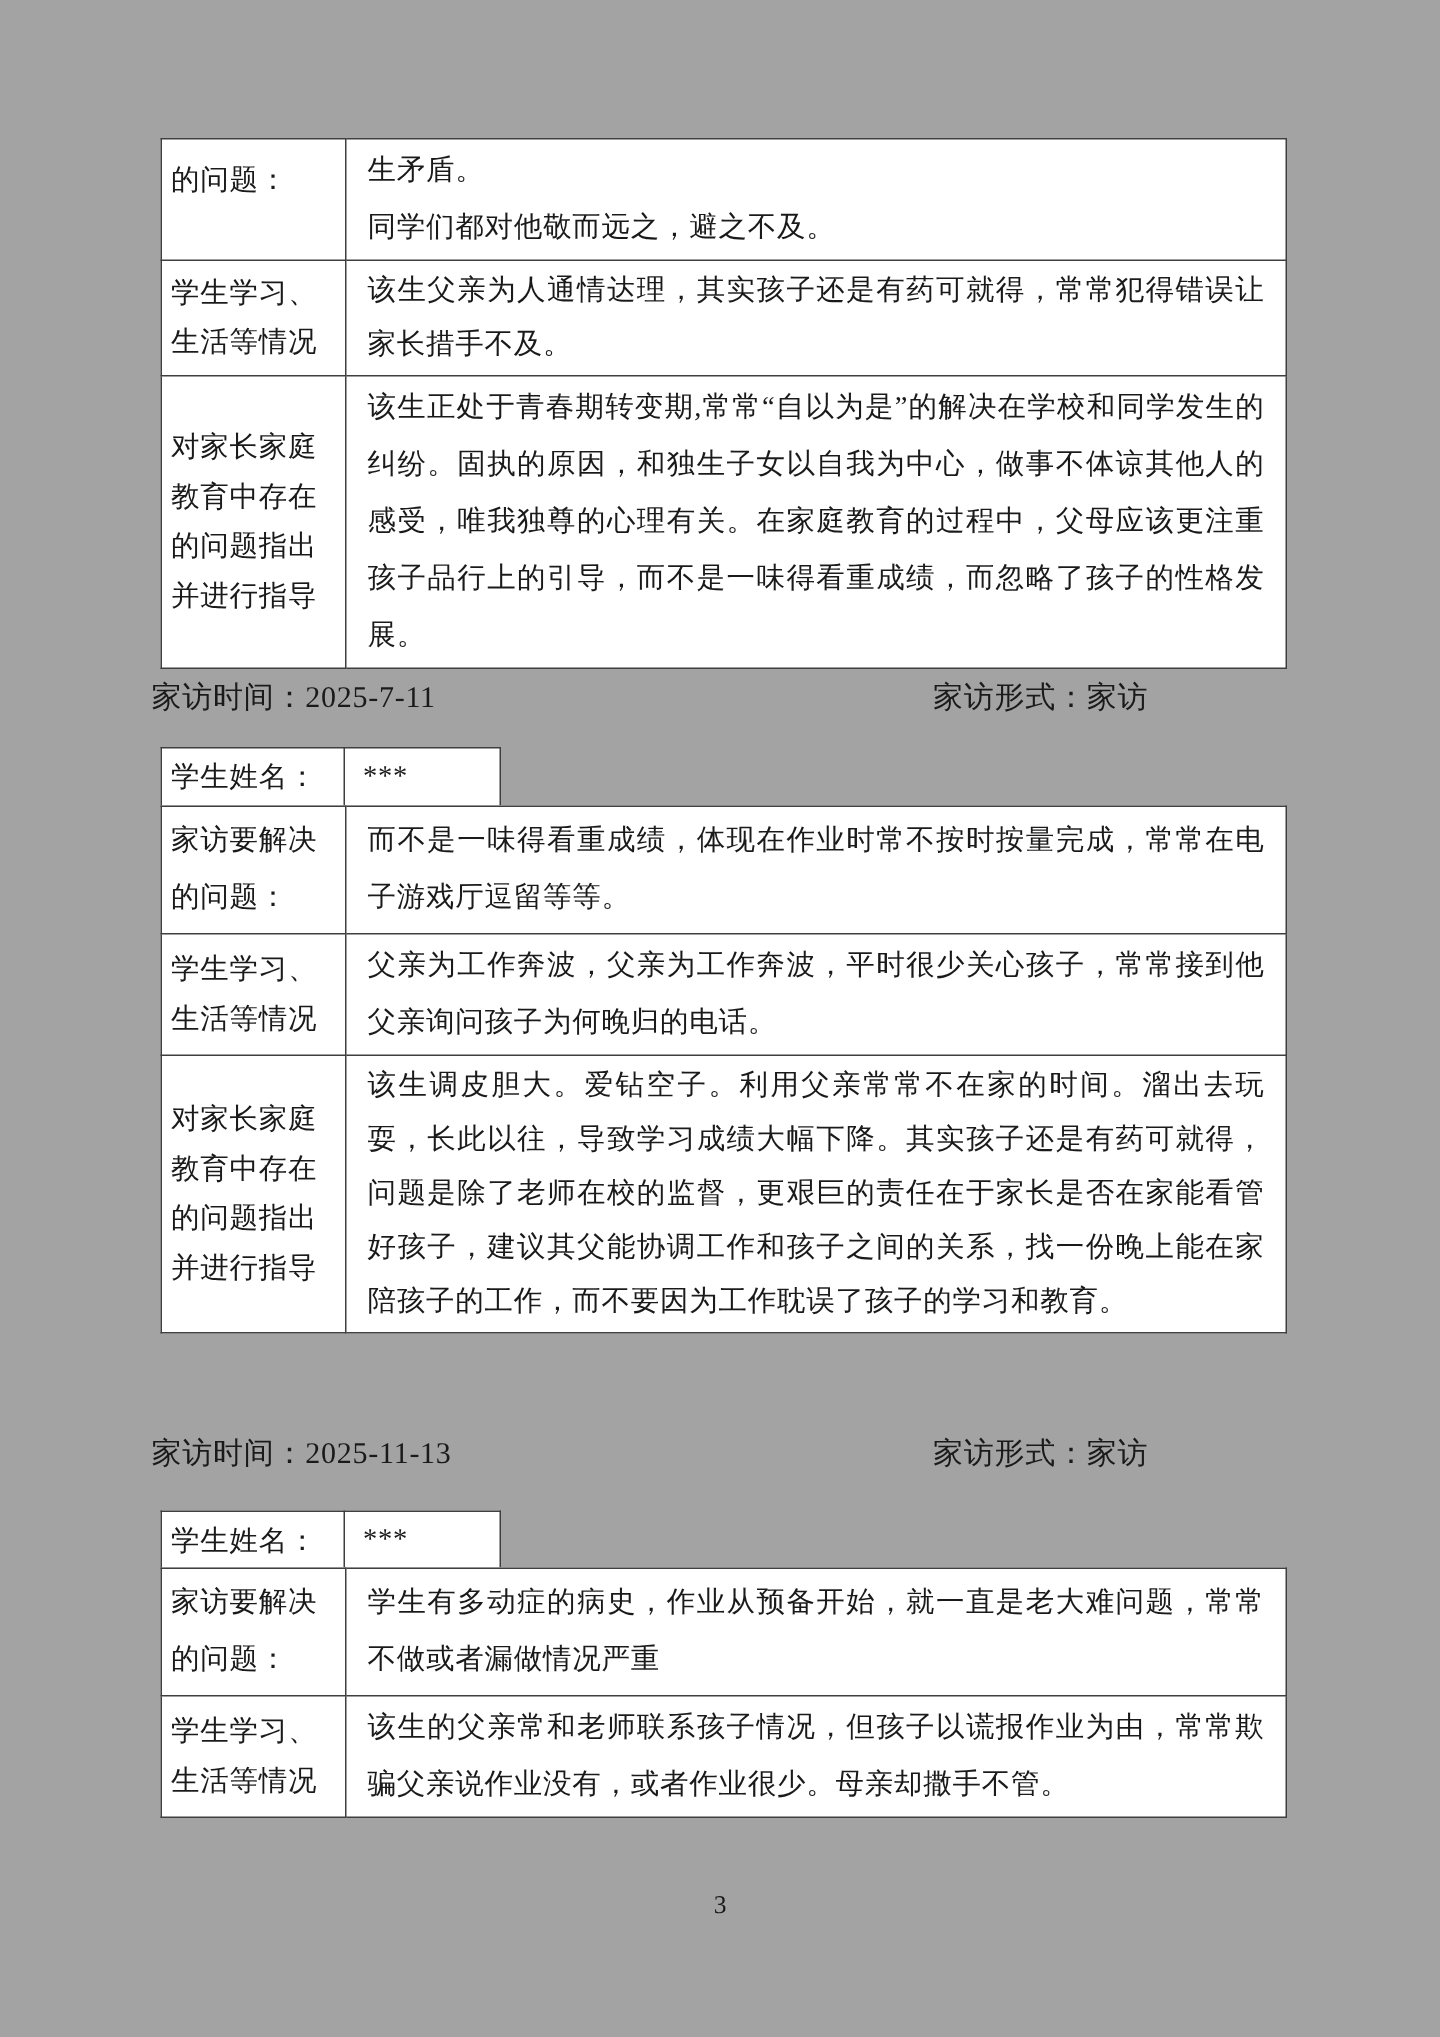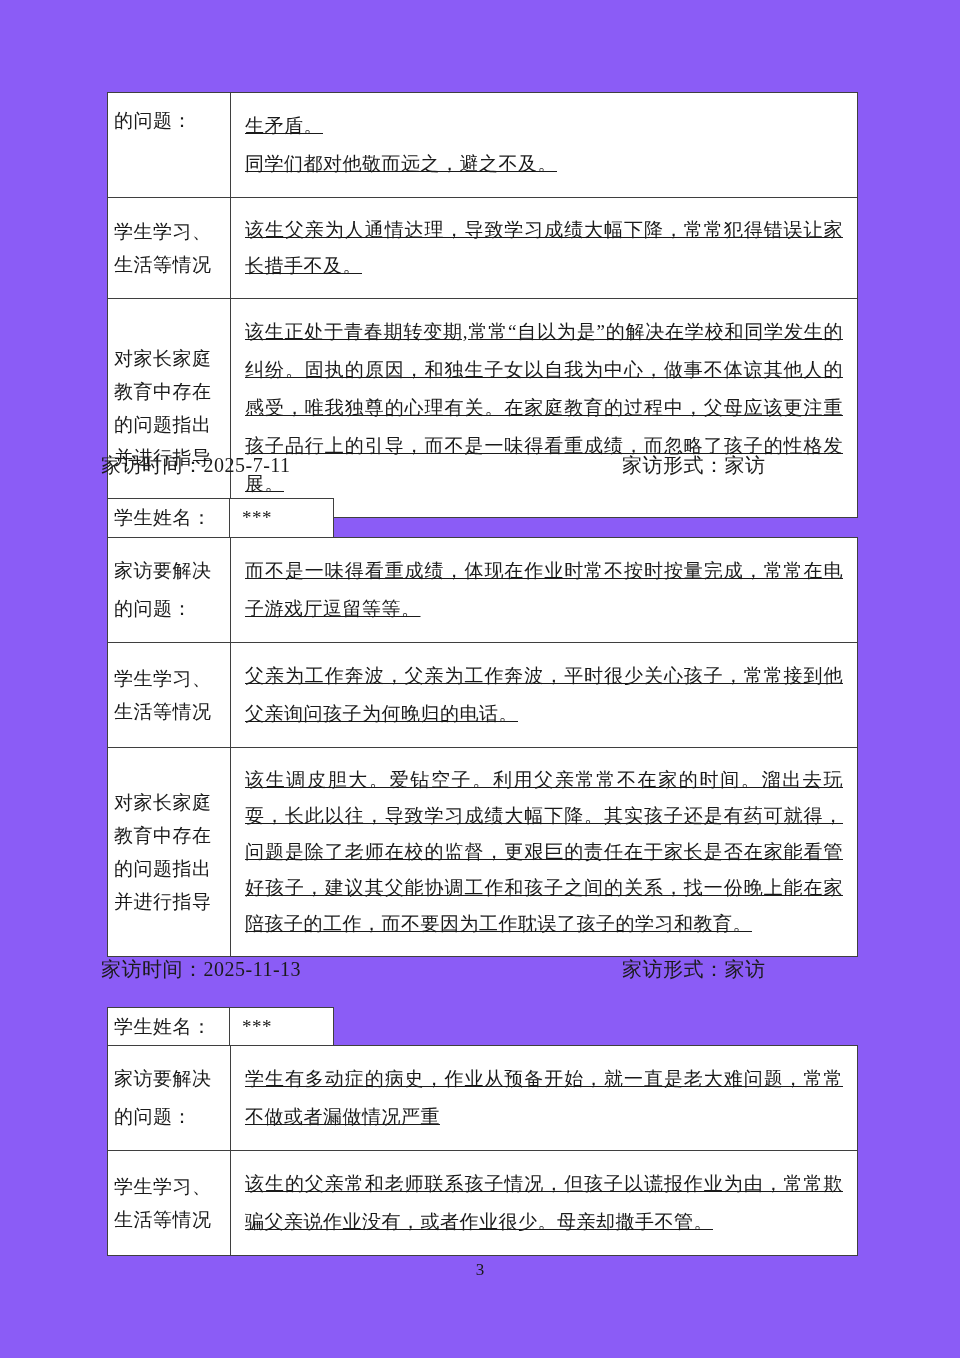--- a/index.html
+++ b/index.html
@@ -2,21 +2,21 @@
 <html><head>
 <meta charset="utf-8">
 <style>
   * { margin: 0; padding: 0; box-sizing: border-box; }
   html, body { background: #e9e9e9; }
   .page {
     position: relative;
     width: 960px;
     height: 1358px;
     margin: 0 auto;
-    background: #8b5cf6;
+    background: #a3a3a3;
     font-family: "Liberation Serif", "DejaVu Serif", serif;
     color: #1a1a1a;
     overflow: hidden;
   }
   .abs { position: absolute; left: 107px; }
 
   table.rec {
     border-collapse: collapse;
     table-layout: fixed;
     width: 751px;
@@ -29,25 +29,24 @@
   }
   td.lbl {
     width: 123px;
     padding: 4px 6px;
     line-height: 33px;
     letter-spacing: 0.5px;
     text-align: left;
   }
   td.lbl.top { vertical-align: top; padding-top: 9px; line-height: 38px; }
   td.val {
-    padding: 14px 14px;
+    padding: 2px 14px;
     line-height: 38px;
     letter-spacing: 0.5px;
     text-align: justify;
-    text-decoration: underline;
   }
   td.val p { margin: 0; }
   td.val.tight { line-height: 36px; }
 
   .name-row {
     position: absolute;
     left: 107px;
     display: flex;
     height: 39px;
     background: #ffffff;
@@ -96,21 +95,21 @@
         <tr style="height:80px">
       <td class="lbl top">的问题：</td>
       <td class="val">
         <p>生矛盾。</p>
         <p>同学们都对他敬而远之，避之不及。</p>
       </td>
     </tr>
     <tr style="height:75px">
       <td class="lbl">学生学习、生活等情况</td>
       <td class="val tight">
-        <p>该生父亲为人通情达理，导致学习成绩大幅下降，常常犯得错误让家长措手不及。</p>
+        <p>该生父亲为人通情达理，其实孩子还是有药可就得，常常犯得错误让家长措手不及。</p>
       </td>
     </tr>
     <tr style="height:153px">
       <td class="lbl">对家长家庭教育中存在的问题指出并进行指导</td>
       <td class="val">
         <p>该生正处于青春期转变期,常常“自以为是”的解决在学校和同学发生的纠纷。固执的原因，和独生子女以自我为中心，做事不体谅其他人的感受，唯我独尊的心理有关。在家庭教育的过程中，父母应该更注重孩子品行上的引导，而不是一味得看重成绩，而忽略了孩子的性格发展。</p>
       </td>
     </tr>
   </tbody>
     </table>

